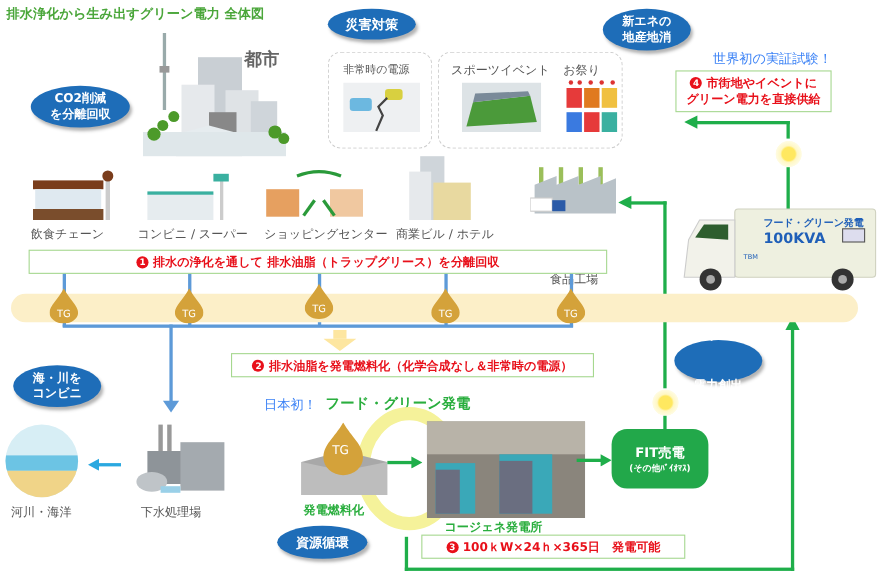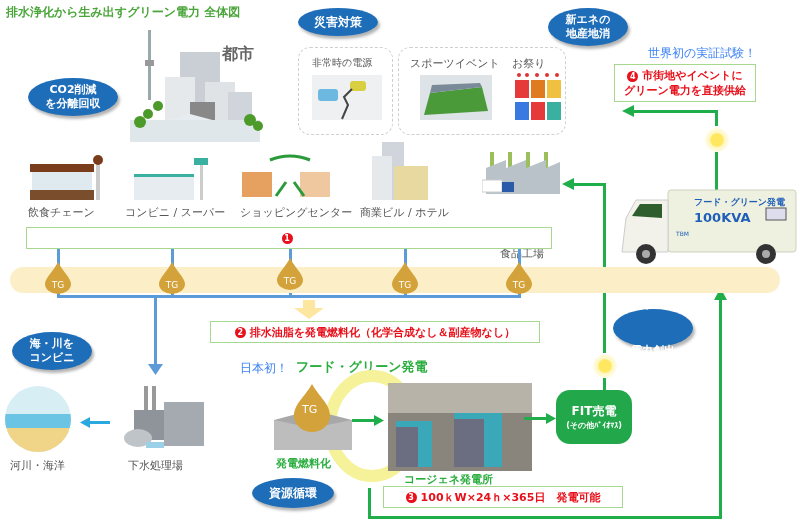--- a/index.html
+++ b/index.html
@@ -17,21 +17,21 @@
   .dashbox { position: absolute; border: 1.5px dashed #cfcfcf; border-radius: 12px; }
   .greenbox { position: absolute; border: 1.5px solid #a6d88f; background: #fff; display:flex; align-items:center; justify-content:center; font-size: 11px; font-weight: bold; color: #e8101a; white-space: nowrap; }
   .num { display:inline-block; width: 11px; height: 11px; border-radius: 50%; background:#e8101a; color:#fff; font-size: 8px; line-height: 11px; text-align:center; margin-right: 4px; vertical-align: middle; }
   .pipe-v { position: absolute; width: 3px; background: #5d9ad8; }
   .pipe-h { position: absolute; height: 3px; background: #5d9ad8; }
   .grease-band { position: absolute; left: 10px; top: 267px; width: 770px; height: 26px; background: #fcefc8; border-radius: 13px; }
   .drop { position: absolute; width: 26px; height: 32px; }
   .gline-v { position: absolute; width: 3px; background: #1fae4a; }
   .gline-h { position: absolute; height: 3px; background: #1fae4a; }
   .bulb { position: absolute; width: 24px; height: 24px; border-radius: 50%; background: radial-gradient(circle, #ffe860 0 35%, #fff7c4 45%, rgba(255,250,210,0.6) 70%, rgba(255,255,255,0) 72%); }
-  .fit { position: absolute; left: 556px; top: 390px; width: 76px; height: 54px; background: #22a84a; border-radius: 14px; color: #fff; display:flex; flex-direction:column; align-items:center; justify-content:center; }
+  .fit { position: absolute; left: 556px; top: 390px; width: 88px; height: 54px; background: #22a84a; border-radius: 14px; color: #fff; display:flex; flex-direction:column; align-items:center; justify-content:center; }
   .fit .l1 { font-size: 12px; font-weight: bold; }
   .fit .l2 { font-size: 8px; font-weight: bold; }
   .plain { position:absolute; font-size: 12px; color:#3b82f6; white-space:nowrap; }
   .greentext { position:absolute; font-weight:bold; color:#2aae3e; white-space:nowrap; }
 </style>
 </head>
 <body>
 
 <div class="abs title">排水浄化から生み出すグリーン電力 全体図</div>
 
@@ -186,20 +186,21 @@
 </svg>
 
 <div class="caption" style="left:28px;top:205px;">飲食チェーン</div>
 <div class="caption" style="left:125px;top:205px;">コンビニ / スーパー</div>
 <div class="caption" style="left:240px;top:205px;">ショッピングセンター</div>
 <div class="caption" style="left:360px;top:205px;">商業ビル / ホテル</div>
 <div class="caption" style="left:500px;top:205px;margin-top:41px;">食品工場</div>
 
 <div class="greenbox" style="left:26px;top:227px;width:526px;height:22px;">
   <span class="num">1</span>
+  <span>排水の浄化を通して 排水油脂（トラップグリース）を分離回収</span>
 </div>
 
 <div class="pipe-v" style="left:57px;top:249px;height:48px;"></div>
 <div class="pipe-v" style="left:171px;top:249px;height:48px;"></div>
 <div class="pipe-v" style="left:289px;top:249px;height:48px;"></div>
 <div class="pipe-v" style="left:404px;top:249px;height:48px;"></div>
 <div class="pipe-v" style="left:518px;top:249px;height:48px;"></div>
 <div class="grease-band"></div>
 <div class="pipe-h" style="left:57px;top:295px;width:464px;"></div>
 <div class="pipe-v" style="left:154px;top:295px;height:72px;"></div>
@@ -238,21 +239,21 @@
     </svg>
 </div>
 
 <svg class="abs" style="left:294px;top:300px;" width="30" height="20">
     <rect x="9" y="0" width="12" height="8" fill="#fde6a0"></rect>
     <polygon points="0,8 30,8 15,19" fill="#fde6a0"></polygon>
   </svg>
 
 <div class="greenbox" style="left:210px;top:321px;width:330px;height:22px;">
   <span class="num">2</span>
-  <span>排水油脂を発電燃料化（化学合成なし＆副産物なし）</span>
+  <span>排水油脂を発電燃料化（化学合成なし＆非常時の電源）</span>
 </div>
 
 <svg class="abs" style="left:118px;top:382px;" width="90" height="70">
   <rect x="26" y="4" width="4" height="24" fill="#999"></rect>
     <rect x="34" y="4" width="4" height="24" fill="#999"></rect>
   <rect x="16" y="28" width="32" height="30" fill="#8e9499"></rect>
     <rect x="46" y="20" width="40" height="44" fill="#a4aaaf"></rect>
   <ellipse cx="20" cy="56" rx="14" ry="9" fill="#bfc4c8"></ellipse>
     <rect x="28" y="60" width="18" height="6" fill="#9ad0e8"></rect>
 </svg>

